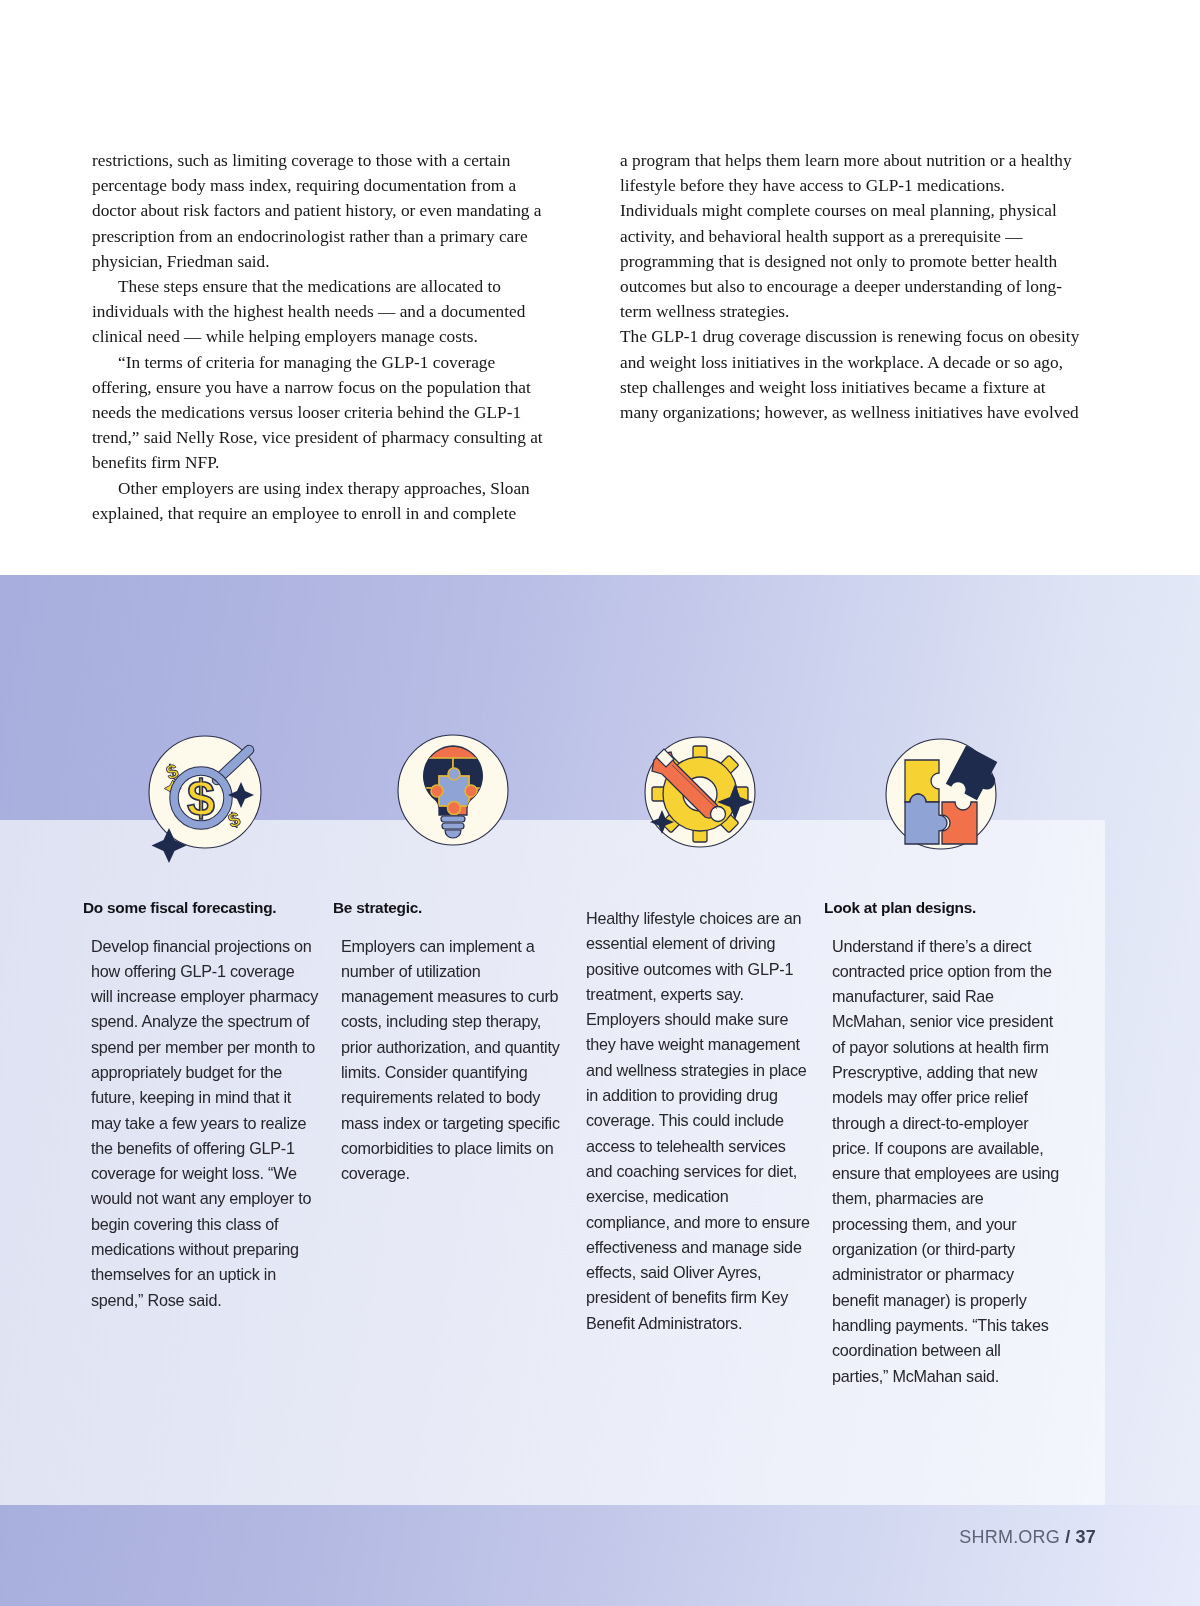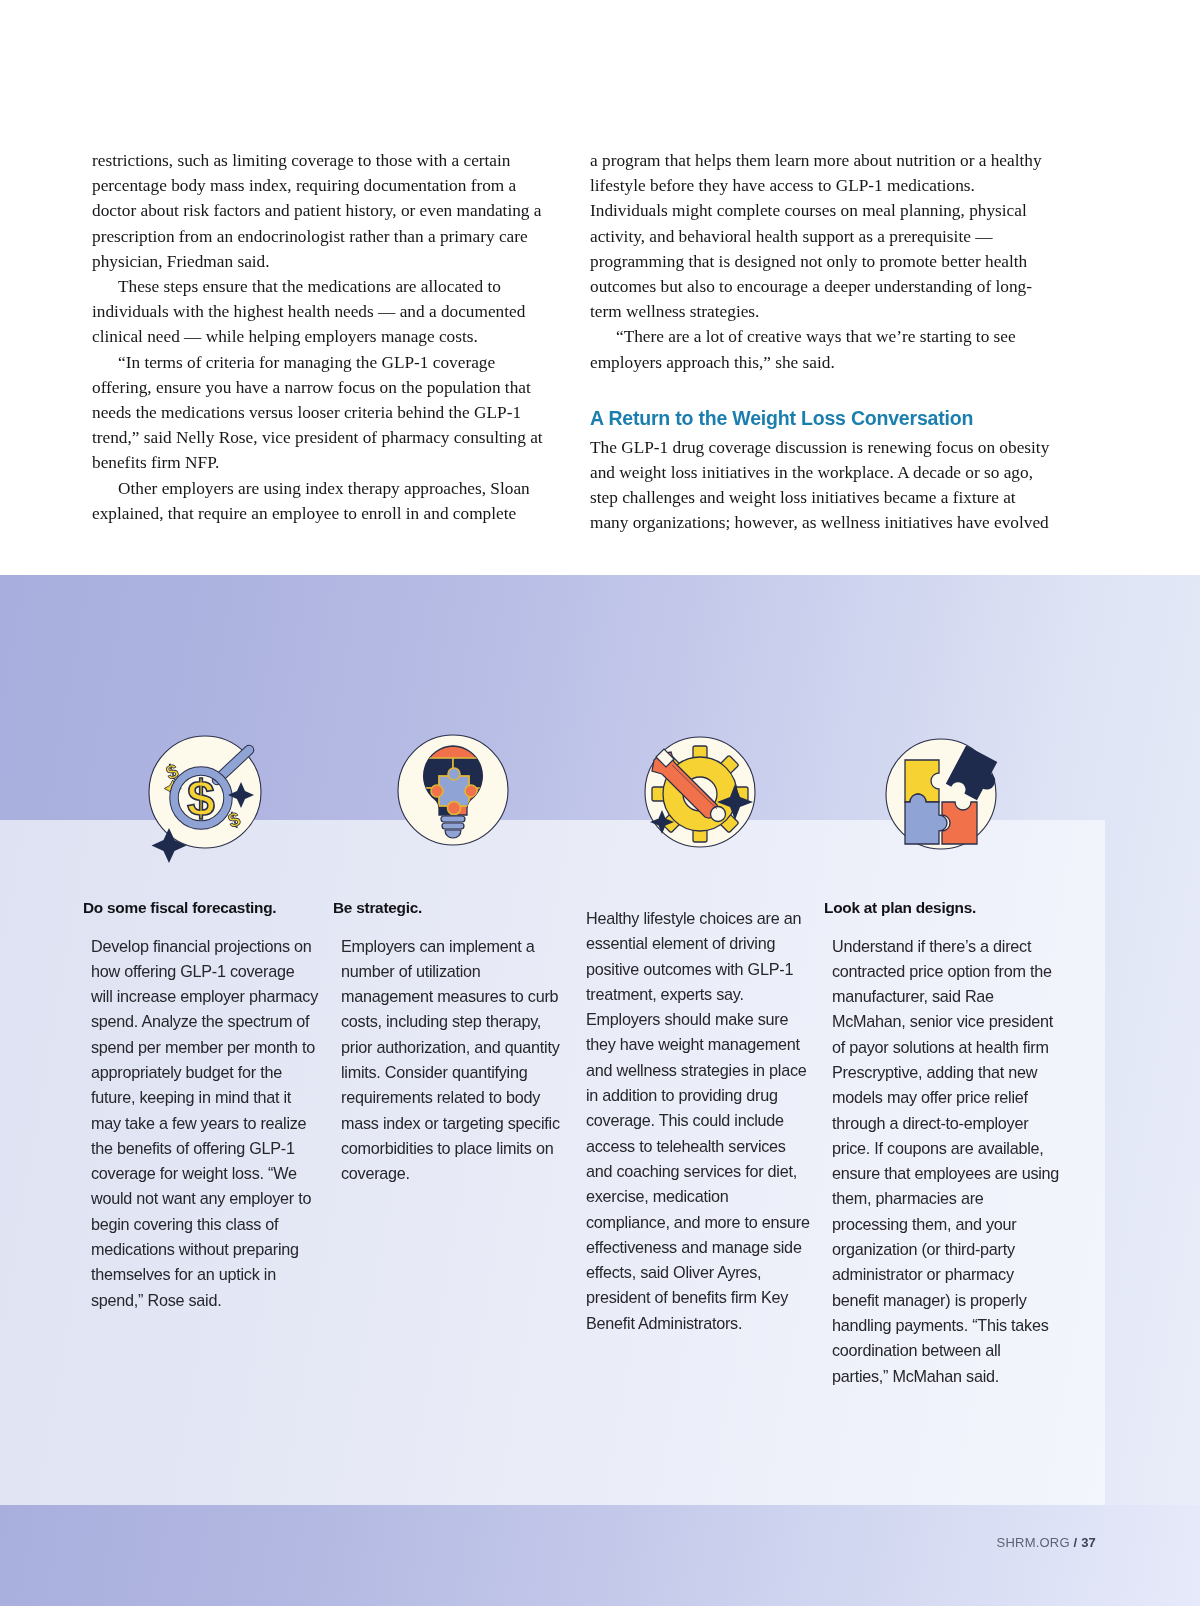--- a/index.html
+++ b/index.html
@@ -18,21 +18,21 @@
     background:#ffffff;
   }
   .col{
     position:absolute;top:148px;width:462px;
     font-family:"Liberation Serif", serif;
     font-size:17.3px;line-height:25.2px;
     color:#17171a;
     text-align:left;
   }
   .col.left{left:92px;}
-  .col.right{left:590px;}
+  .col.right{left:620px;}
   .col p{margin:0;}
   .col p.indent{text-indent:26px;}
   .section-head{
     font-family:"Liberation Sans", sans-serif;
     font-weight:bold;
     font-size:19.5px;
     line-height:24px;
     color:#1a7fae;
     letter-spacing:-0.2px;
     margin:31px 0 5px 0;
@@ -82,46 +82,43 @@
     line-height:25.3px;
     letter-spacing:-0.25px;
     color:#26262b;
     margin:8px;
   }
 
   
   .folio{
     position:absolute;right:104px;top:1527px;
     font-family:"Liberation Sans", sans-serif;
-    font-size:13px;
+    font-size:18px;
     letter-spacing:0.2px;
     color:#5d6275;
     white-space:nowrap;
-    margin-top:8px;
   }
   .folio .bold{font-weight:bold;color:#3e4358;}
 </style>
 </head>
 <body>
 
 <div class="page">
 
   <div class="article">
 
     <div class="col left">
       <p>restrictions, such as limiting coverage to those with a certain percentage body mass index, requiring documentation from a doctor about risk factors and patient history, or even mandating a prescription from an endocrinologist rather than a primary care physician, Friedman said.</p>
       <p class="indent">These steps ensure that the medications are allocated to individuals with the highest health needs — and a documented clinical need — while helping employers manage costs.</p>
       <p class="indent">“In terms of criteria for managing the GLP-1 coverage offering, ensure you have a narrow focus on the population that needs the medications versus looser criteria behind the GLP-1 trend,” said Nelly Rose, vice president of pharmacy consulting at benefits firm NFP.</p>
       <p class="indent">Other employers are using index therapy approaches, Sloan explained, that require an employee to enroll in and complete</p>
     </div>
 
     <div class="col right">
       <p>a program that helps them learn more about nutrition or a healthy lifestyle before they have access to GLP-1 medications. Individuals might complete courses on meal planning, physical activity, and behavioral health support as a prerequisite — programming that is designed not only to promote better health outcomes but also to encourage a deeper understanding of long-term wellness strategies.</p>
-      <p class="indent">“There are a lot of creative ways that we’re starting to see employers approach this,” she said.</p>
-      <h2 class="section-head">A Return to the Weight Loss Conversation</h2>
       <p>The GLP-1 drug coverage discussion is renewing focus on obesity and weight loss initiatives in the workplace. A decade or so ago, step challenges and weight loss initiatives became a fixture at many organizations; however, as wellness initiatives have evolved</p>
     </div>
 
   </div>
 
   <div class="band">
 
     <div class="band-inner"></div>
     <div class="band-bottom"></div>
 

